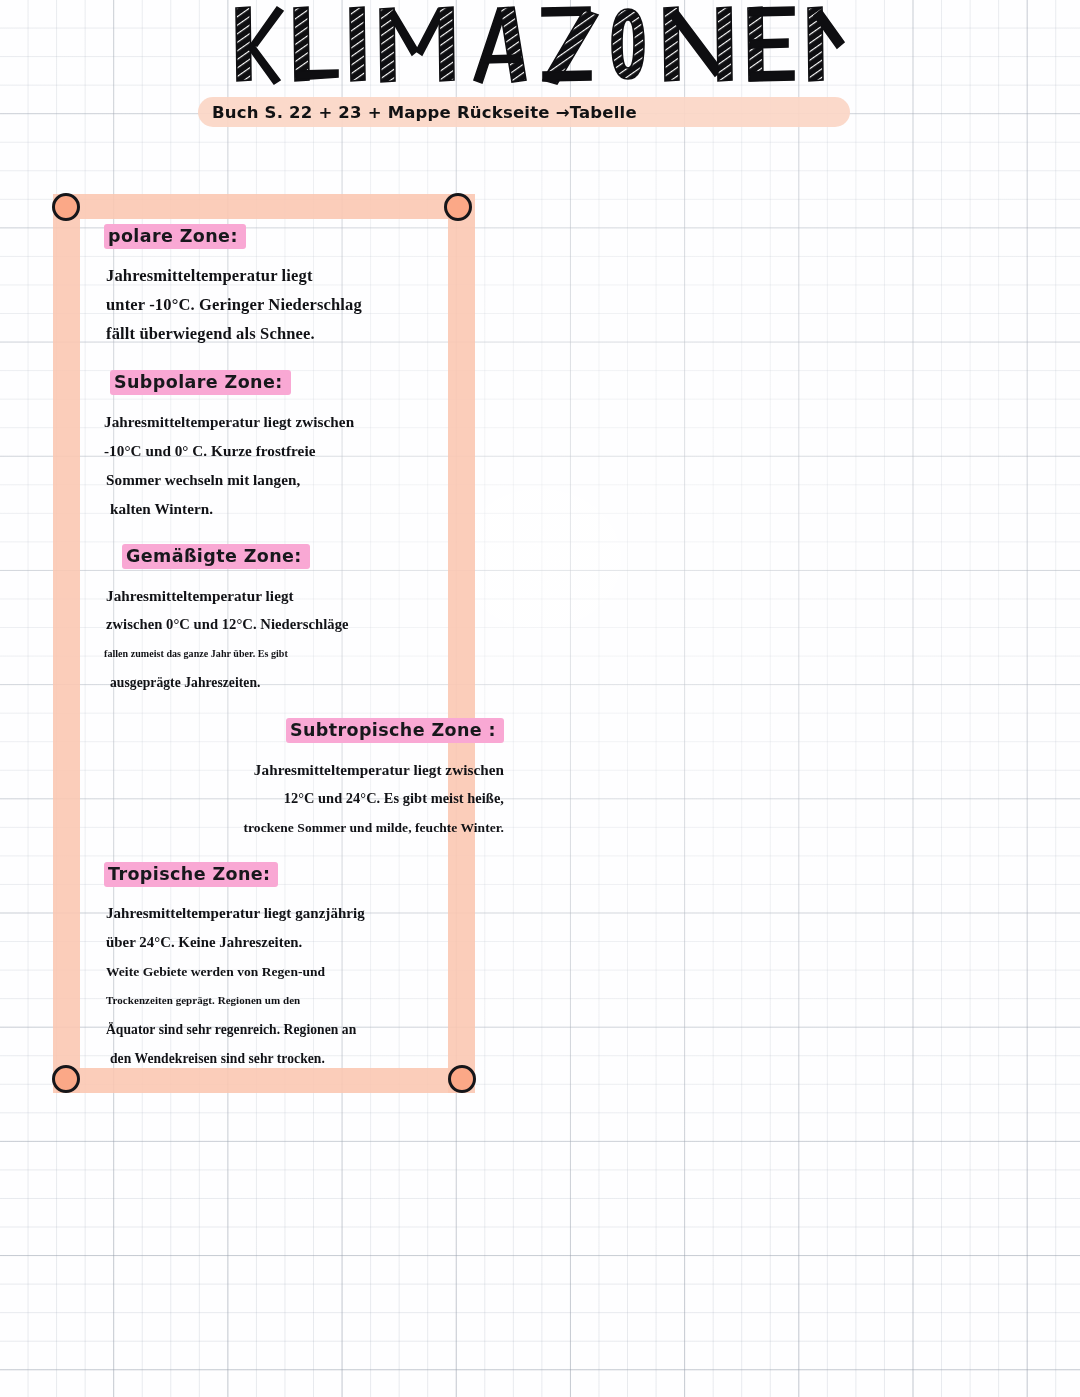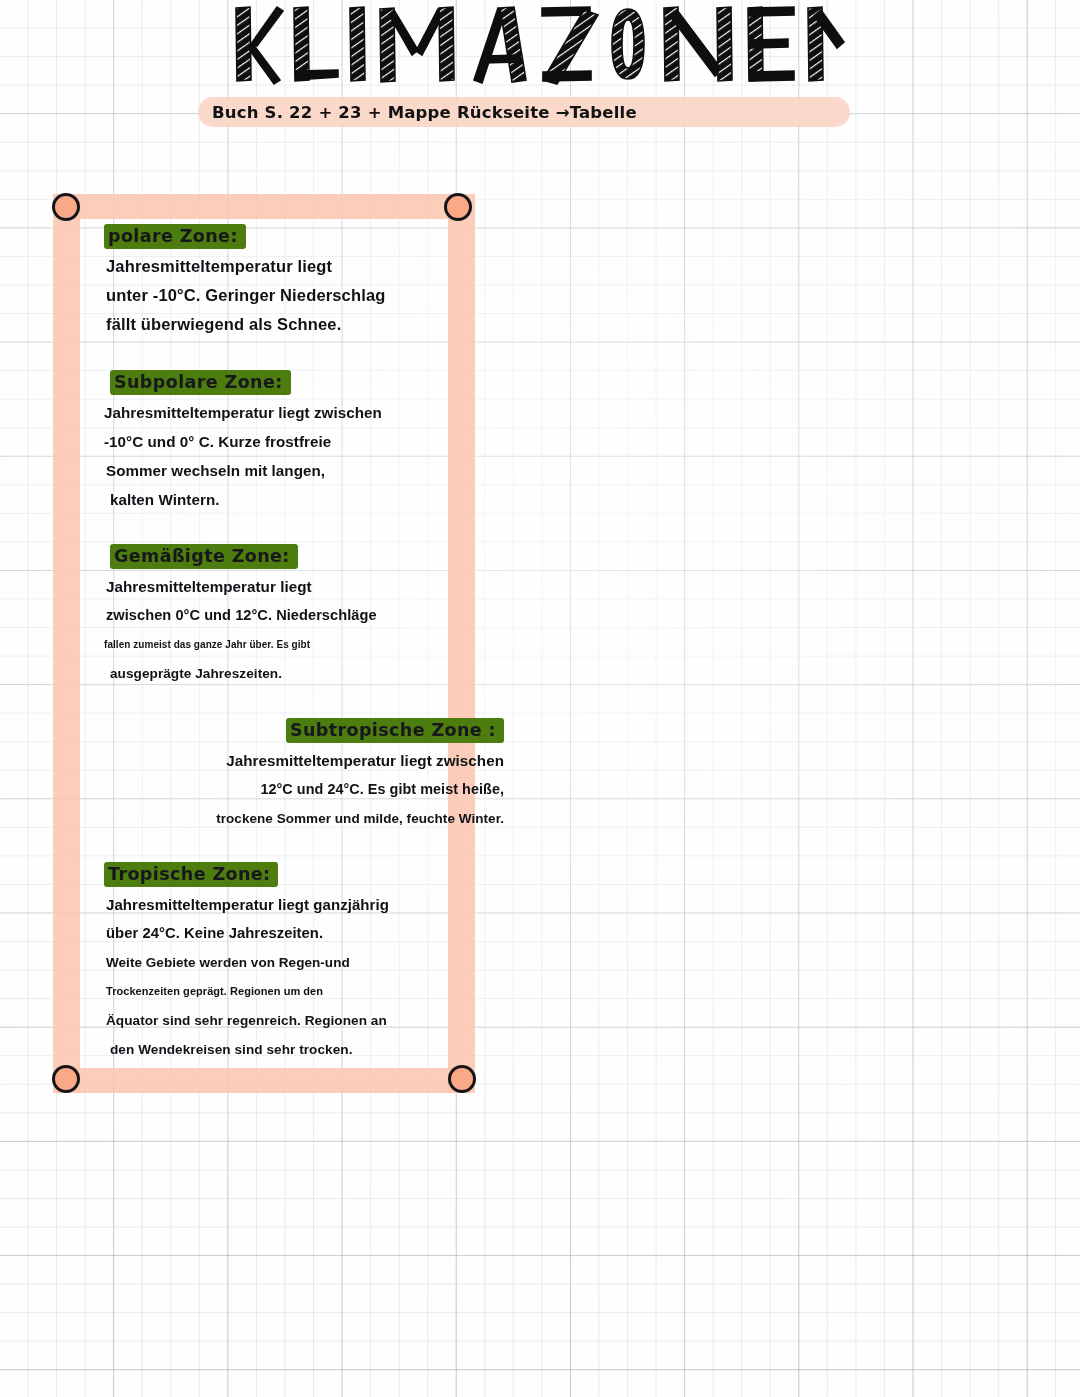--- a/index.html
+++ b/index.html
@@ -108,35 +108,35 @@
   #content {
     position: absolute;
     left: 104px;
     top: 224px;
     width: 400px;
   }
   .zone-block { position: absolute; left: 0; width: 400px; }
 
   .zone-heading {
     display: inline-block;
-    background: #4d7c0f;
+    background: #f9a8d4;
     color: #17181c;
     font-family: "DejaVu Sans", sans-serif;
     font-weight: 700;
     font-size: 17.5px;
     line-height: 22px;
     padding: 1px 8px 2px 4px;
     border-radius: 3px;
     letter-spacing: 0.4px;
     white-space: nowrap;
   }
   .zone-lines {
-    margin-top: 3px;
+    margin-top: 12px;
     color: #111216;
-    font-family: Liberation Sans, sans-serif;
+    font-family: Liberation Serif, serif;
     font-weight: 700;
   }
   .zone-lines .ln {
     display: block;
     white-space: nowrap;
     color: #111216;
   }
 
   
   .sz-a .ln { font-size: 16.5px; line-height: 29px; letter-spacing: 0.15px; }
@@ -228,21 +228,21 @@
     <div class="zone-heading" style="margin-left:6px;">Subpolare Zone:</div>
     <div class="zone-lines sz-b">
       <span class="ln">Jahresmitteltemperatur liegt zwischen</span>
       <span class="ln">-10°C und 0° C. Kurze frostfreie</span>
       <span class="ln ind-1">Sommer wechseln mit langen,</span>
       <span class="ln ind-2">kalten Wintern.</span>
     </div>
   </div>
 
   <div class="zone-block" style="top:320px;">
-    <div class="zone-heading" style="margin-left:6px;">Gemäßigte Zone:</div>
+    <div class="zone-heading" style="margin-left:18px;">Gemäßigte Zone:</div>
     <div class="zone-lines sz-b">
       <span class="ln ind-1">Jahresmitteltemperatur liegt</span>
       <span class="ln ind-1" style="font-size:14.6px;">zwischen 0°C und 12°C. Niederschläge</span>
       <span class="ln" style="font-size:10px;">fallen zumeist das ganze Jahr über. Es gibt</span>
       <span class="ln ind-2" style="font-size:13.6px;">ausgeprägte Jahreszeiten.</span>
     </div>
   </div>
 
   <div class="zone-block" style="top:494px;text-align:right;">
     <div class="zone-heading" style="margin-left:6px;">Subtropische Zone :</div>

